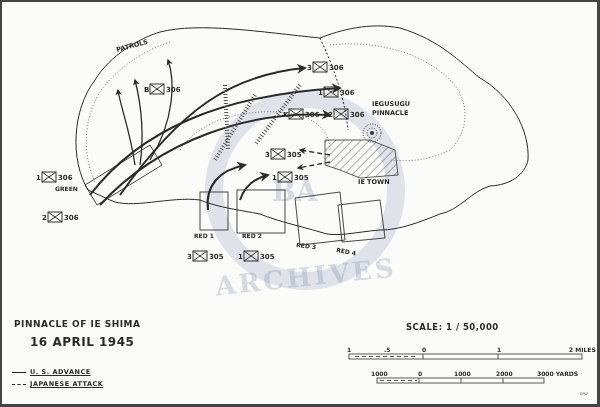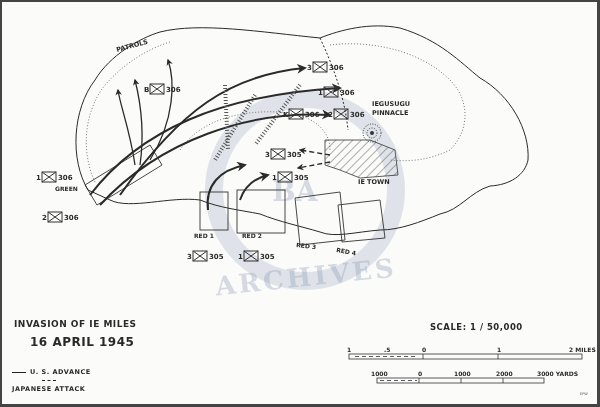--- a/index.html
+++ b/index.html
@@ -3,24 +3,24 @@
   <meta charset="utf-8">
   <style>
     html, body { margin:0; padding:0; background:#ffffff; }
     body { width:600px; height:407px; overflow:hidden; position:relative; font-family:"DejaVu Sans", sans-serif; }
     .frame { position:absolute; left:0; top:0; width:600px; height:407px; background:#fbfbfa; box-sizing:border-box; border:2px solid #444; border-right-width:3px; border-bottom-width:3px; }
     svg { position:absolute; left:0; top:0; }
     .lbl { font-family:"DejaVu Sans", sans-serif; font-weight:bold; fill:#2a2a2a; }
     .legend { position:absolute; font-family:"DejaVu Sans", sans-serif; color:#2a2a2a; font-weight:bold; letter-spacing:0.5px; }
     .title1 { left:14px; top:319px; font-size:9px; }
     .title2 { left:30px; top:335px; font-size:12px; }
-    .leg-row { position:absolute; left:12px; font-size:6.5px; display:flex; align-items:center; gap:4px; }
+    .leg-row { position:absolute; left:12px; font-size:6.5px; display:flex; align-items:center; gap:4px;text-decoration:underline; }
     .leg-solid { width:14px; border-top:1.6px solid #222; }
     .leg-dash { width:14px; border-top:1.6px dashed #222; }
-    .scale-title { left:406px; top:322px; font-size:8.5px;margin-left:24px; }
+    .scale-title { left:406px; top:322px; font-size:8.5px; }
     .wm { position:absolute; left:205px; top:90px; width:200px; height:200px; border-radius:50%; border:18px solid rgba(150,165,190,0.28); box-sizing:border-box; pointer-events:none; }
     .wm-text { position:absolute; font-family:"DejaVu Serif", serif; font-weight:bold; color:rgba(140,155,180,0.35); pointer-events:none; }
     .credit { position:absolute; left:580px; top:392px; font-size:3.5px; color:#555; }
   </style>
 </head>
 <body>
 
 <div class="frame"></div>
 
 <div class="wm"></div>
@@ -184,24 +184,24 @@
   </g>
   <g font-size="6" class="lbl">
     <text x="371" y="376">1000</text>
     <text x="418" y="376">0</text>
     <text x="454" y="376">1000</text>
     <text x="496" y="376">2000</text>
     <text x="537" y="376">3000 YARDS</text>
   </g>
 </svg>
 
-<div class="legend title1">INVASION OF IE MILES</div>
+<div class="legend title1">PINNACLE OF IE SHIMA</div>
 <div class="legend title2">16 APRIL 1945</div>
 <div class="legend leg-row" style="top:368px;">
   <span class="leg-solid"></span>
   <span>U. S. ADVANCE</span>
 </div>
-<div class="legend leg-row" style="top:380px;flex-direction:column;">
+<div class="legend leg-row" style="top:380px;">
   <span class="leg-dash"></span>
   <span>JAPANESE ATTACK</span>
 </div>
 <div class="legend scale-title">SCALE: 1 / 50,000</div>
 <div class="credit">EPW</div>
 
 </body></html>

